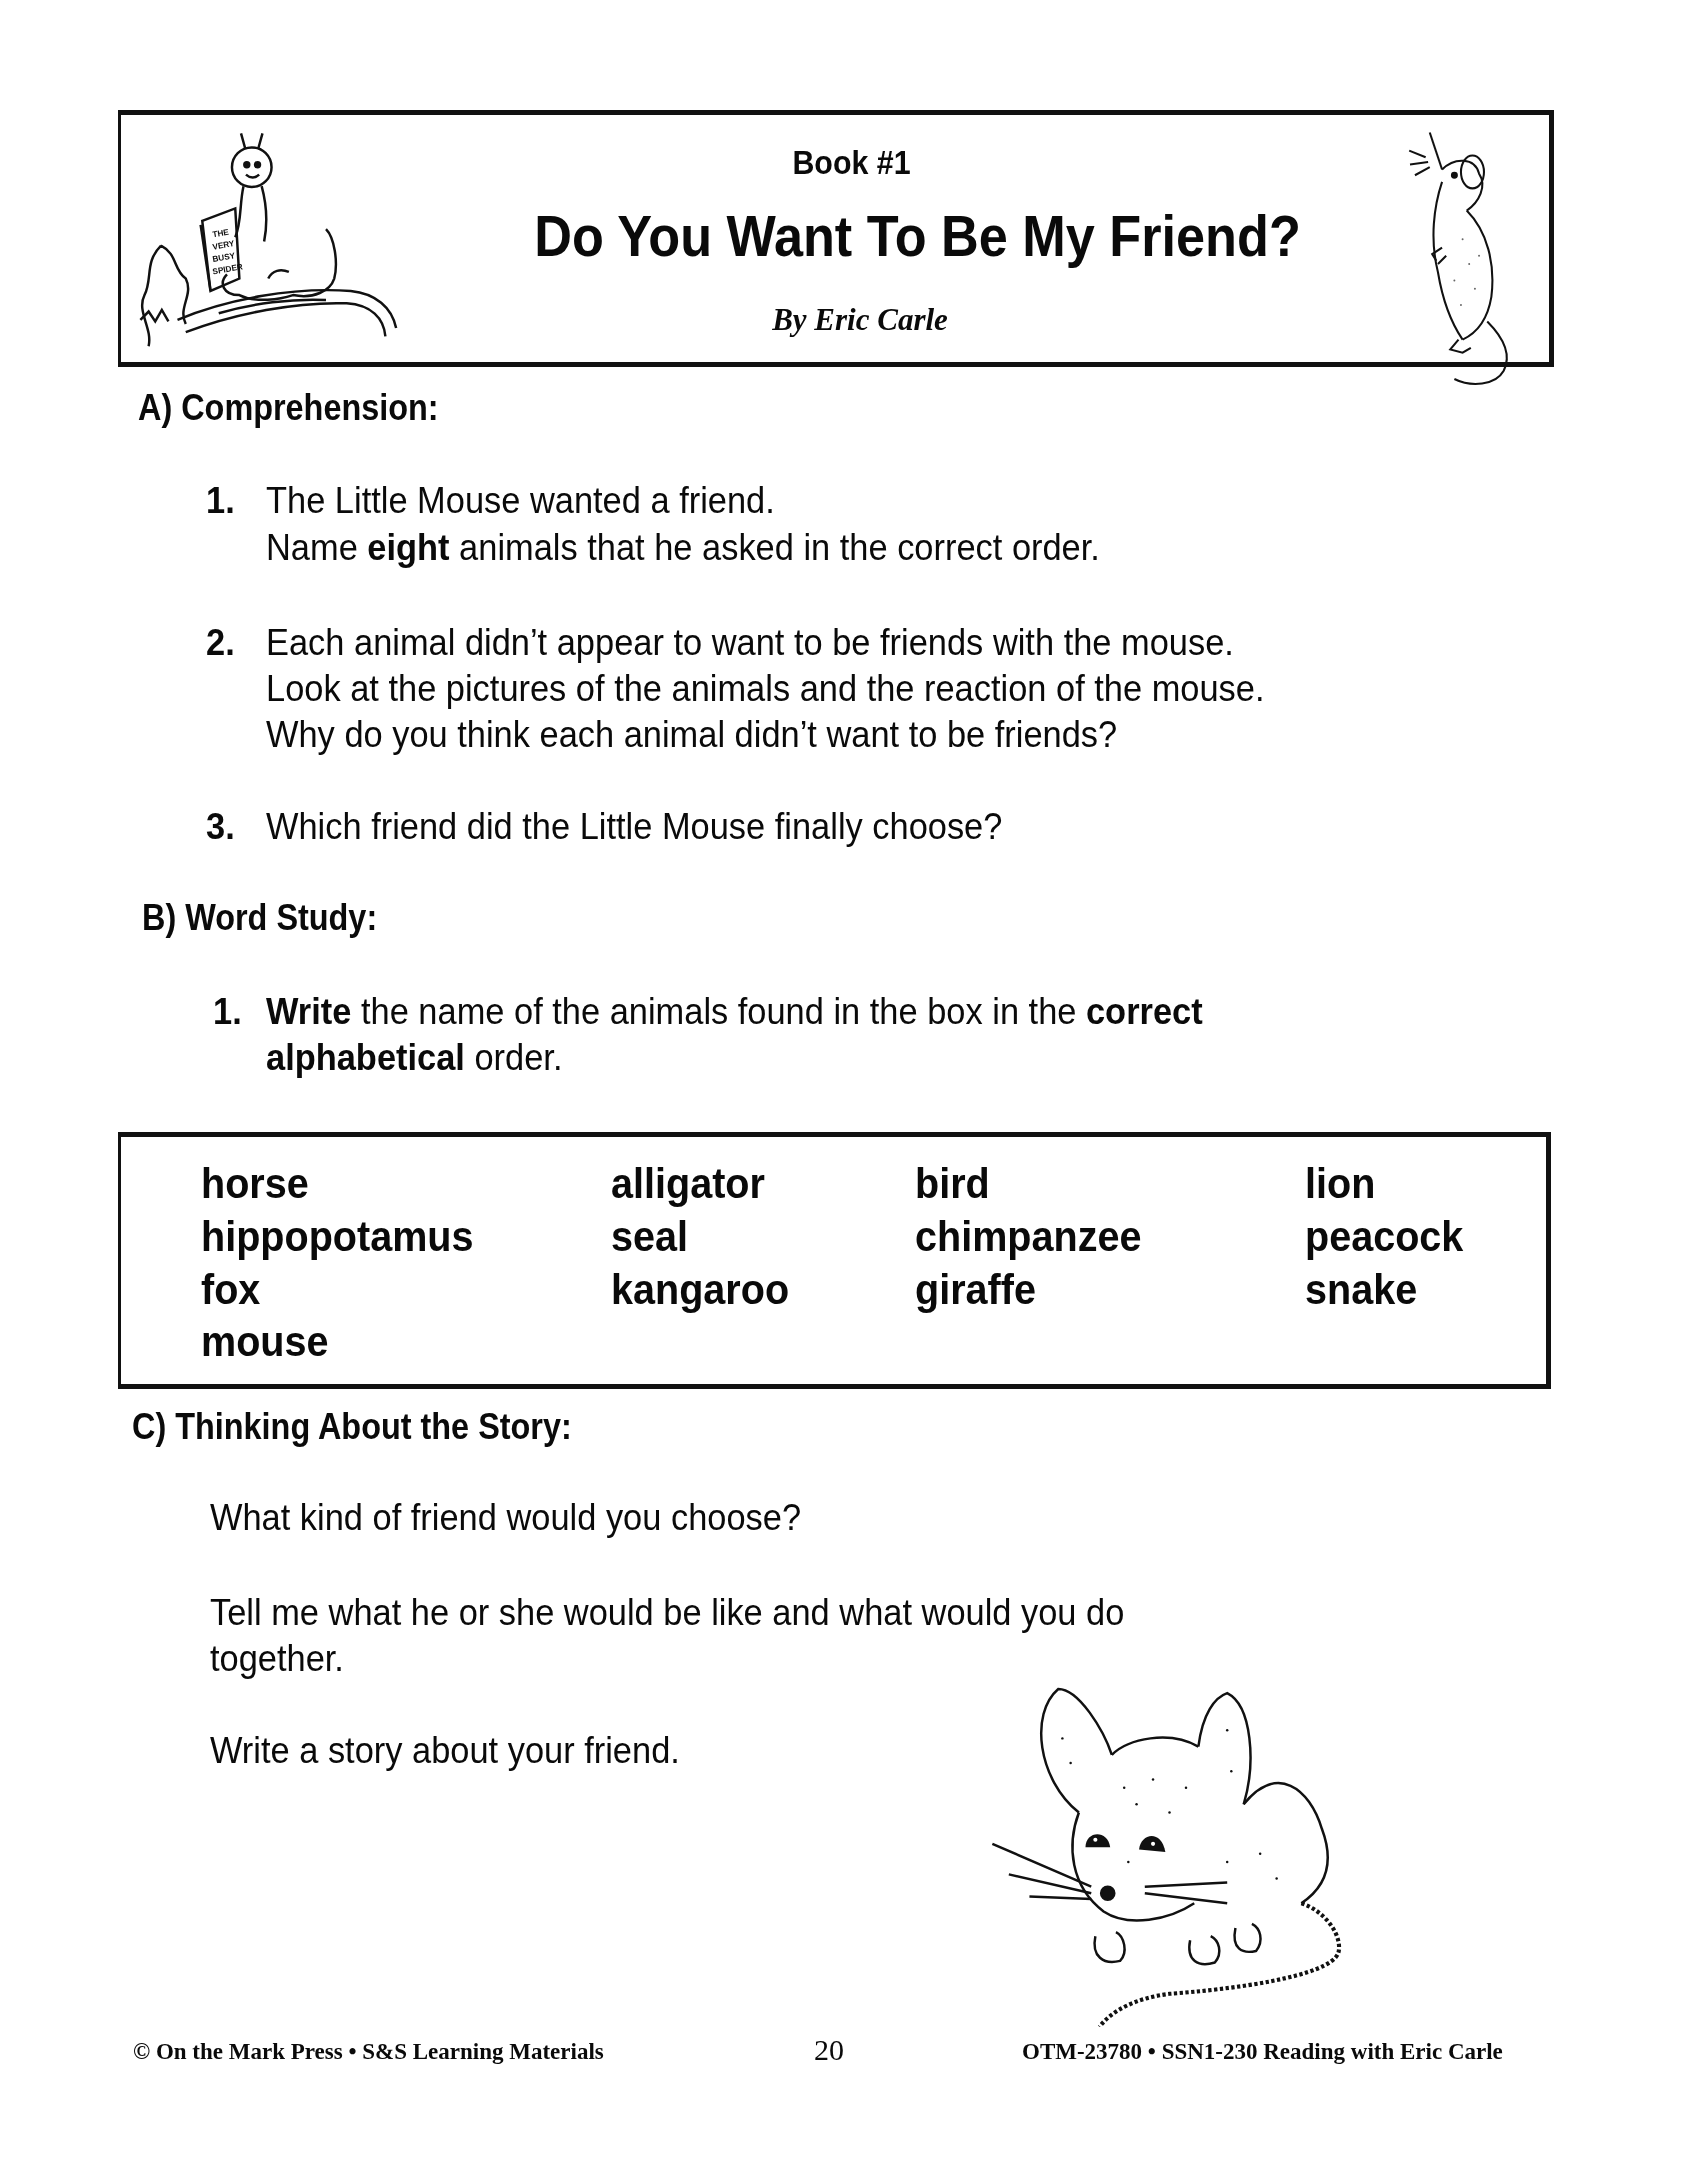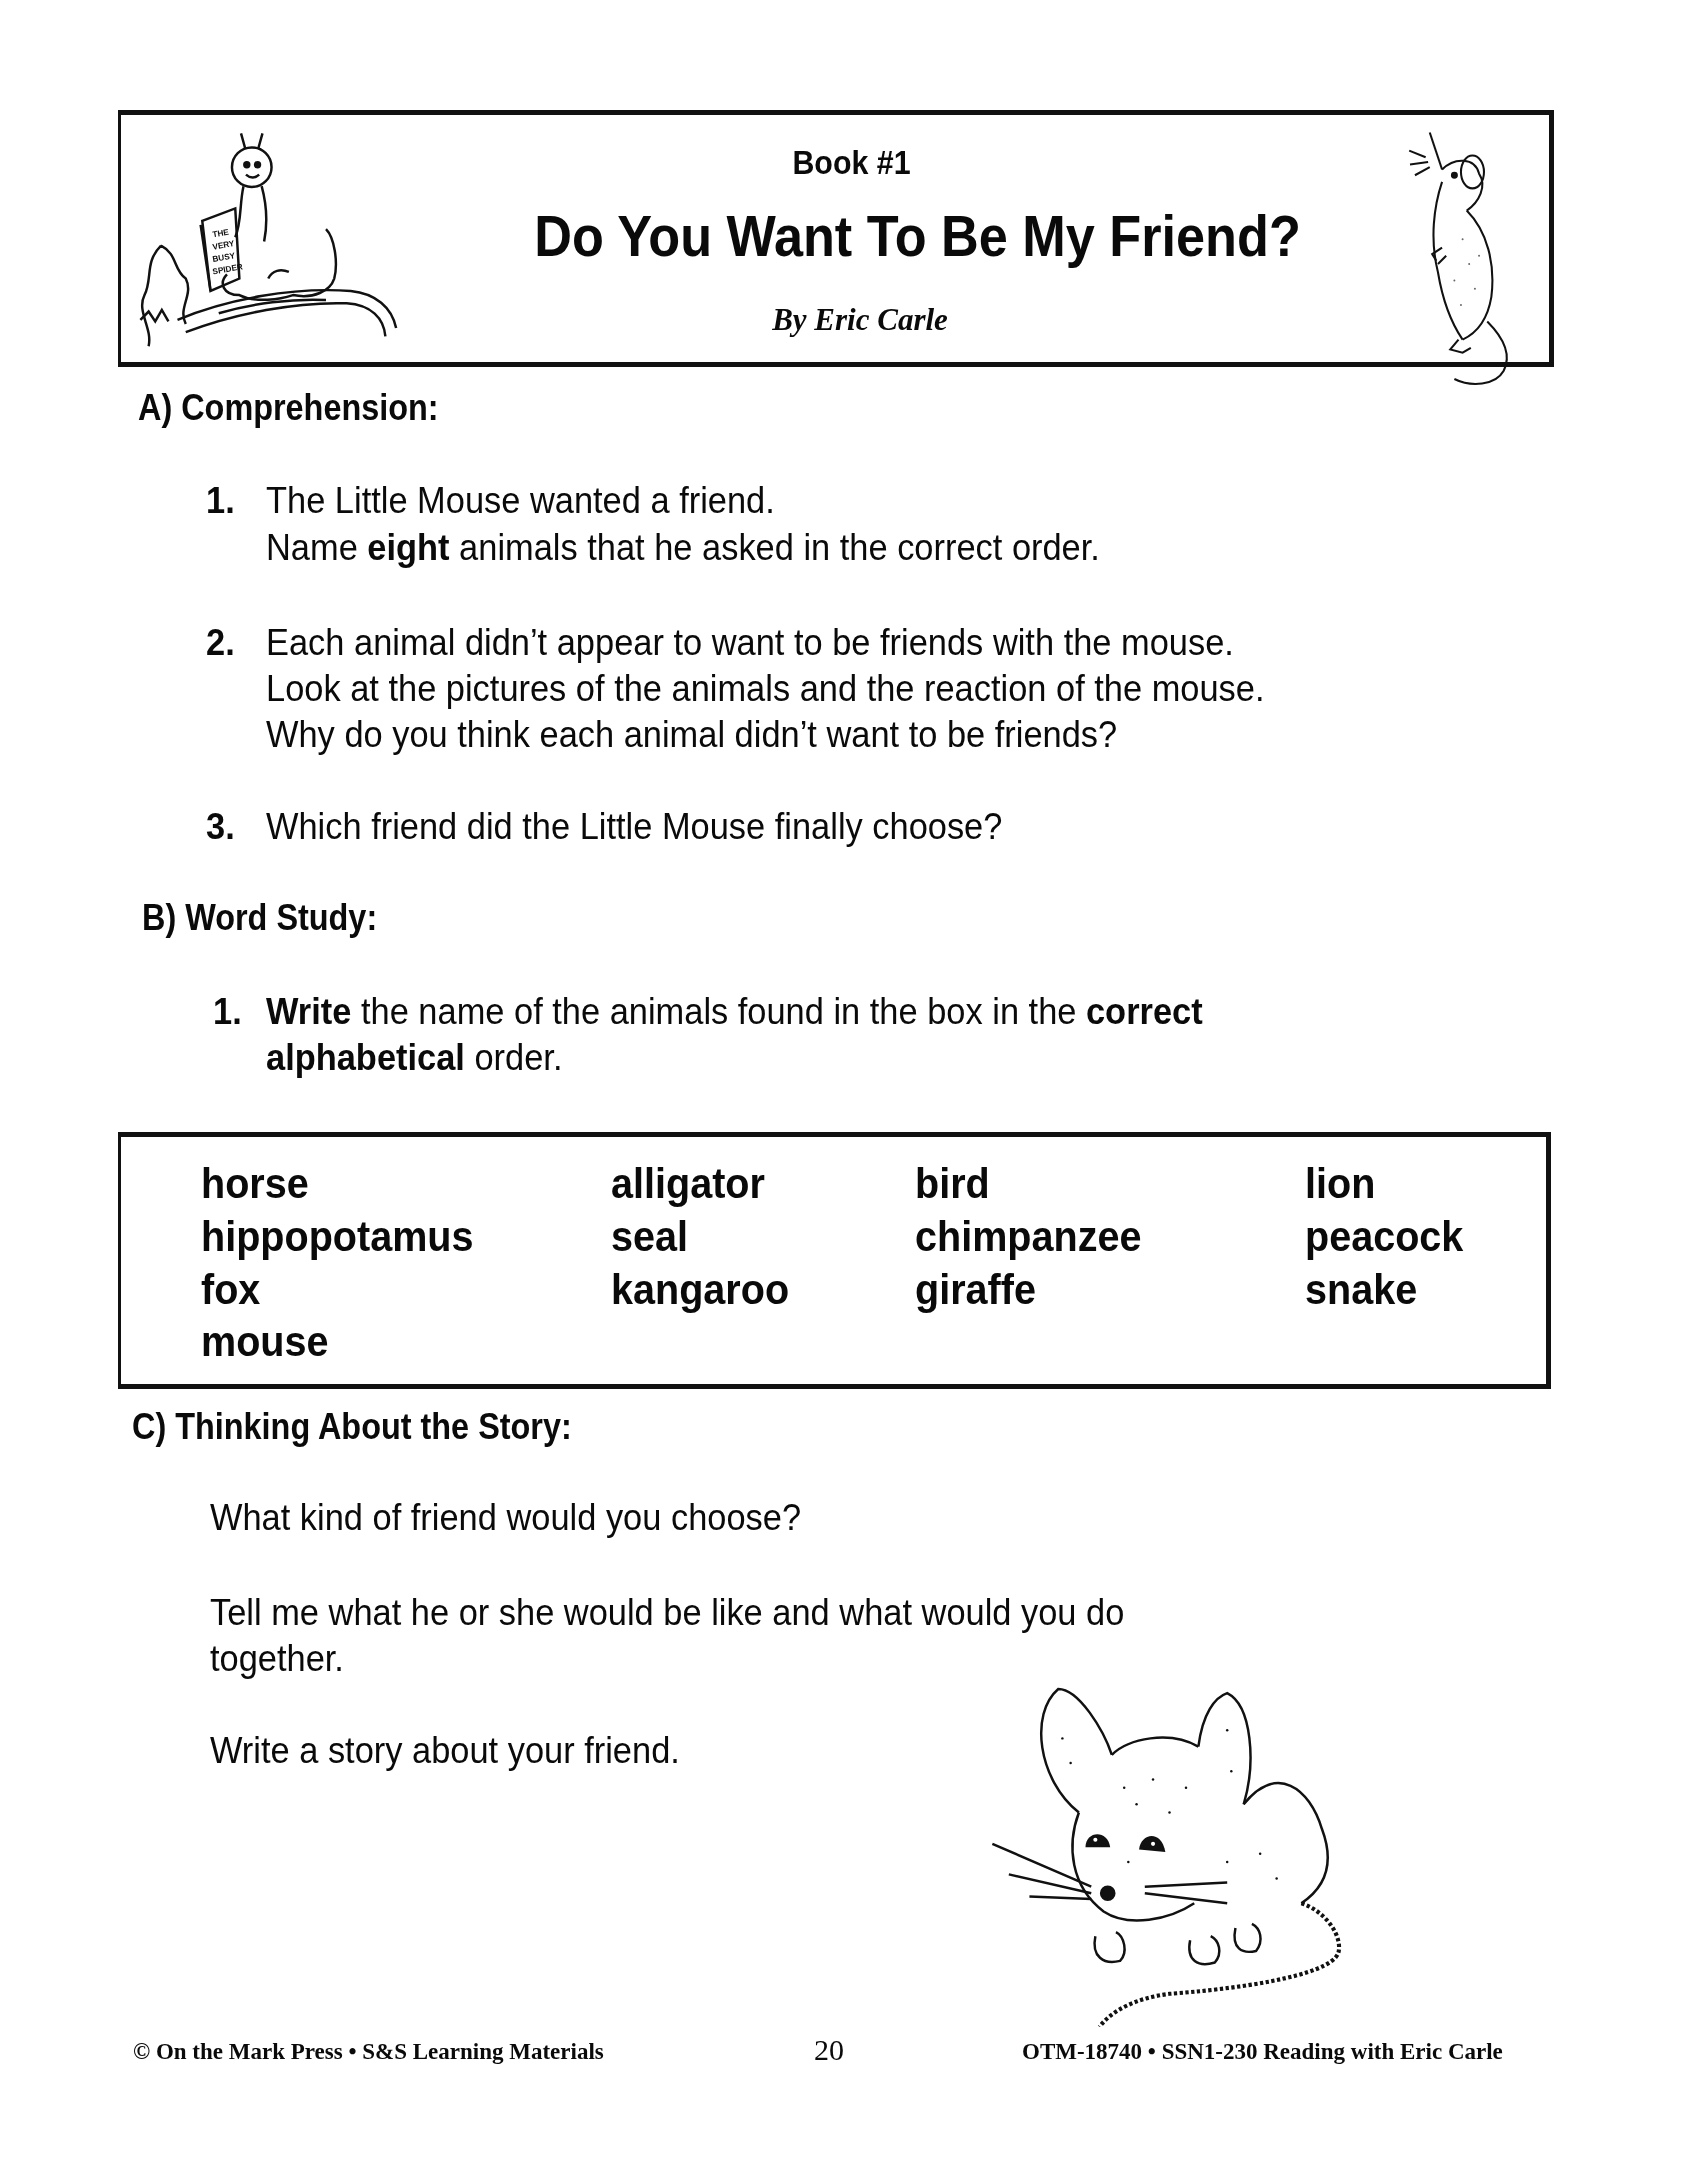--- a/index.html
+++ b/index.html
@@ -192,14 +192,14 @@
       <circle cx="180" cy="240" r="1.5"></circle>
     <circle cx="100" cy="90" r="1.5"></circle>
       <circle cx="110" cy="120" r="1.5"></circle>
       <circle cx="300" cy="80" r="1.5"></circle>
       <circle cx="305" cy="130" r="1.5"></circle>
   </g>
 </svg>
 
 <div class="abs footer" style="left:105px; top:2039px;margin-left:28px;">© On the Mark Press • S&amp;S Learning Materials</div>
 <div class="abs footer-num" style="left:814px; top:2033px;">20</div>
-<div class="abs footer" style="left:1022px; top:2039px;">OTM-18740 • SSN1-230 Reading with Eric Carle</div>
+<div class="abs footer" style="left:1022px; top:2039px;">OTM-23780 • SSN1-230 Reading with Eric Carle</div>
 
 
 </body></html>

